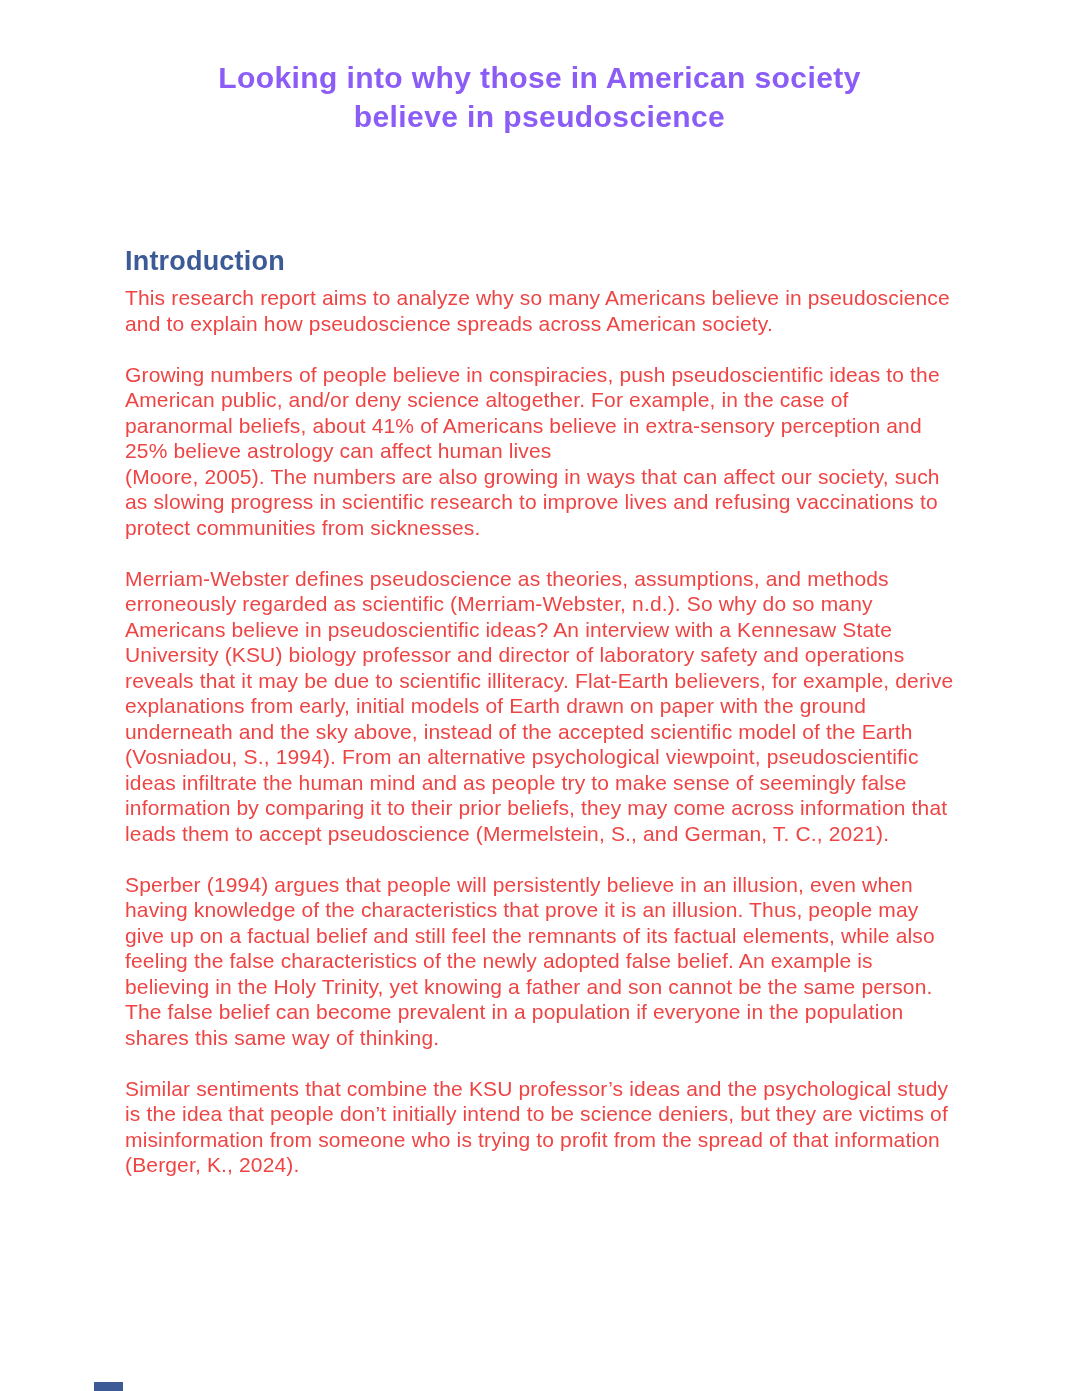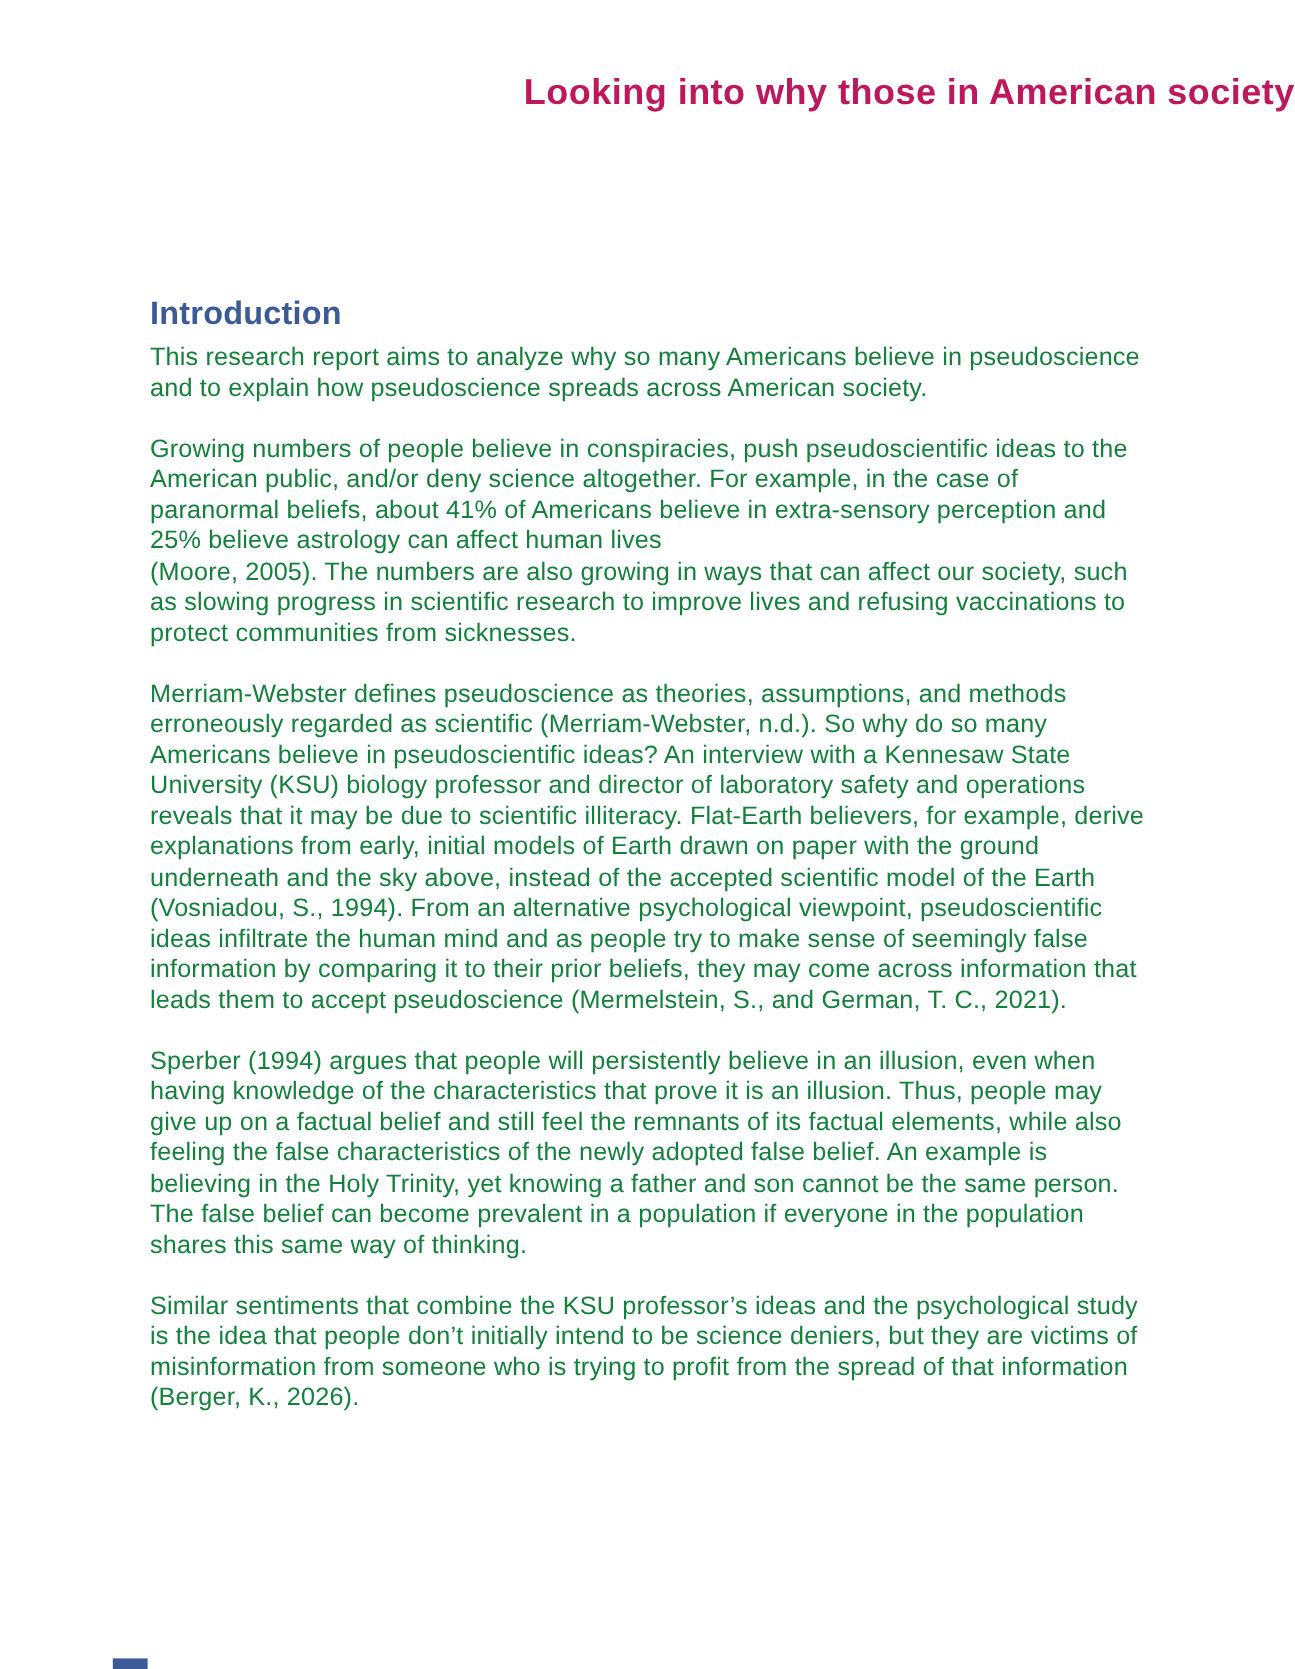--- a/index.html
+++ b/index.html
@@ -13,77 +13,78 @@
     height: 1391px;
     background: #ffffff;
     overflow: hidden;
     font-family: "Liberation Sans", "DejaVu Sans", sans-serif;
   }
   .title-block {
     padding-top: 58px;
     width: 1079px;
   }
   .title-line {
-    text-align: right;
+    text-align: center;
     font-size: 30px;
     line-height: 39px;
     font-weight: 700;
     letter-spacing: 0.4px;
-    color: #be185d;
+    color: #8b5cf6;
   }
   .content {
     position: absolute;
     left: 125px;
     top: 244px;
     width: 833px;
   }
   .section-heading {
     font-size: 27px;
     line-height: 34px;
     font-weight: 700;
     letter-spacing: 0.2px;
     color: #3c5a96;
     margin: 0 0 7px 0;
   }
   .body-paragraph {
     font-size: 21px;
     line-height: 25.5px;
     letter-spacing: 0.15px;
-    color: #15803d;
+    color: #ef4444;
     margin: 0 0 25.5px 0;
     white-space: pre-wrap;
   }
   .next-heading-sliver {
     position: absolute;
     left: 94px;
     top: 1382px;
     width: 29px;
     height: 9px;
     background: #3c5a96;
   }
 </style>
 </head>
 <body>
 
 <div class="page">
 
   <div class="title-block">
     <div class="title-line">Looking into why those in American society</div>
+    <div class="title-line">believe in pseudoscience</div>
   </div>
 
   <div class="content">
     <h1 class="section-heading">Introduction</h1>
 
     <p class="body-paragraph">This research report aims to analyze why so many Americans believe in pseudoscience and to explain how pseudoscience spreads across American society.</p>
 
     <p class="body-paragraph">Growing numbers of people believe in conspiracies, push pseudoscientific ideas to the American public, and/or deny science altogether. For example, in the case of paranormal beliefs, about 41% of Americans believe in extra-sensory perception and 25% believe astrology can affect human lives
 (Moore, 2005). The numbers are also growing in ways that can affect our society, such as slowing progress in scientific research to improve lives and refusing vaccinations to protect communities from sicknesses.</p>
 
     <p class="body-paragraph">Merriam-Webster defines pseudoscience as theories, assumptions, and methods erroneously regarded as scientific (Merriam-Webster, n.d.). So why do so many Americans believe in pseudoscientific ideas? An interview with a Kennesaw State University (KSU) biology professor and director of laboratory safety and operations reveals that it may be due to scientific illiteracy. Flat-Earth believers, for example, derive explanations from early, initial models of Earth drawn on paper with the ground underneath and the sky above, instead of the accepted scientific model of the Earth (Vosniadou, S., 1994). From an alternative psychological viewpoint, pseudoscientific ideas infiltrate the human mind and as people try to make sense of seemingly false information by comparing it to their prior beliefs, they may come across information that leads them to accept pseudoscience (Mermelstein, S., and German, T. C., 2021).</p>
 
     <p class="body-paragraph">Sperber (1994) argues that people will persistently believe in an illusion, even when having knowledge of the characteristics that prove it is an illusion. Thus, people may give up on a factual belief and still feel the remnants of its factual elements, while also feeling the false characteristics of the newly adopted false belief. An example is believing in the Holy Trinity, yet knowing a father and son cannot be the same person. The false belief can become prevalent in a population if everyone in the population shares this same way of thinking.</p>
 
-    <p class="body-paragraph">Similar sentiments that combine the KSU professor’s ideas and the psychological study is the idea that people don’t initially intend to be science deniers, but they are victims of misinformation from someone who is trying to profit from the spread of that information (Berger, K., 2026).</p>
+    <p class="body-paragraph">Similar sentiments that combine the KSU professor’s ideas and the psychological study is the idea that people don’t initially intend to be science deniers, but they are victims of misinformation from someone who is trying to profit from the spread of that information (Berger, K., 2024).</p>
   </div>
 
   <div class="next-heading-sliver"></div>
 
 </div>
 
 </body></html>

